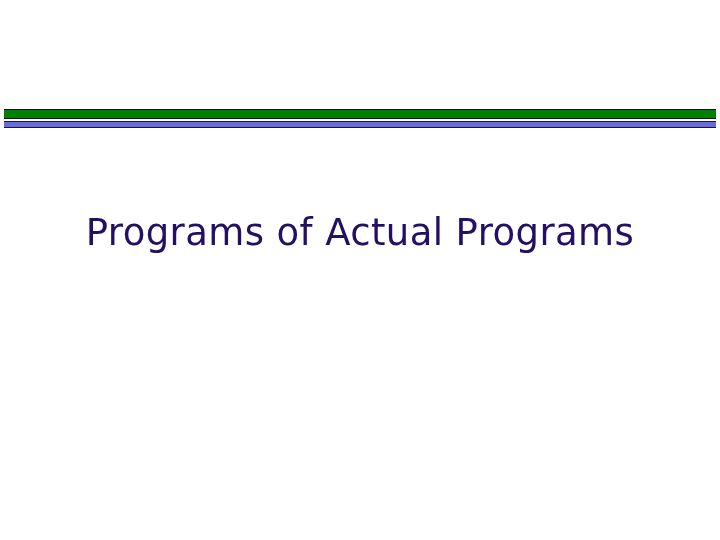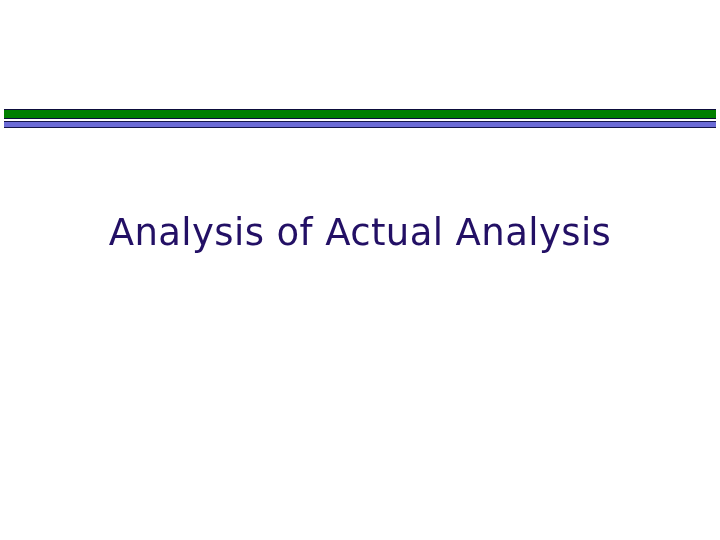--- a/index.html
+++ b/index.html
@@ -92,18 +92,18 @@
 <body>
 
 <div class="slide">
 
   <div class="divider-band">
     <div class="rule rule-green"></div>
     <div class="rule rule-blue"></div>
   </div>
 
   <div class="title-block">
-    <h1 class="slide-title">Analysis of Actual Analysis</h1>
+    <h1 class="slide-title">Programs of Actual Programs</h1>
   </div>
 
   <div class="body-area"></div>
 
 </div>
 
 </body></html>

